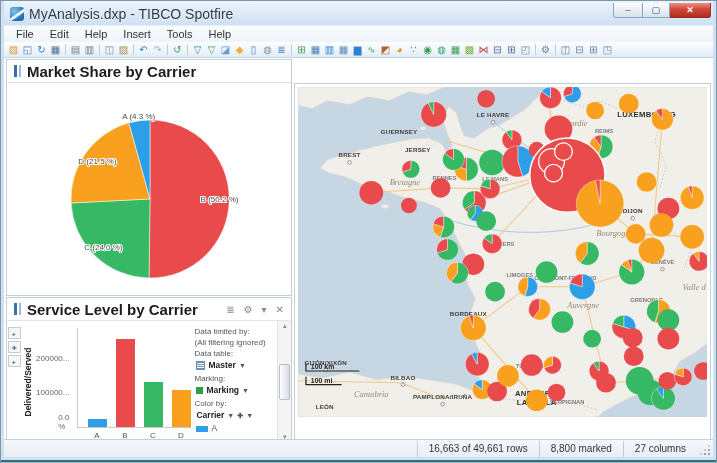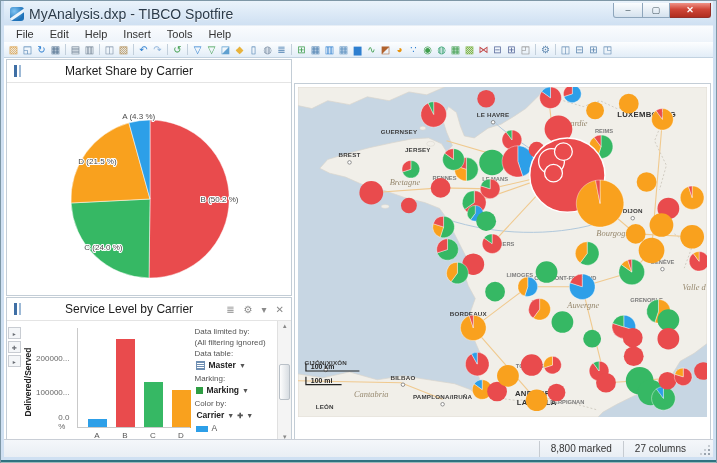--- a/index.html
+++ b/index.html
@@ -28,21 +28,21 @@
   .toolbar{height:15px;background:linear-gradient(#fdfeff,#e2edf7);border-bottom:1px solid #c2d2e0;
            display:flex;align-items:center;padding:0 3px;gap:1px;}
   .tb-icon{width:13px;height:13px;display:flex;align-items:center;justify-content:center;font-size:10px;line-height:13px;}
   .tb-sep{width:1px;height:11px;background:#c2cfdb;margin:0 2px;}
   
   .workspace{flex:1;position:relative;background:#ffffff;overflow:hidden;}
   .panel{position:absolute;background:#fff;border:1px solid #c3cdd6;box-sizing:border-box;display:flex;flex-direction:column;}
   .panel-h{height:22px;flex:0 0 22px;display:flex;align-items:center;padding:0 7px;border-bottom:1px solid #e4e4e4;background:#fff;}
   .vmark{width:3px;height:12px;background:#3f6fa5;margin-right:2px;flex:0 0 auto;}
   .vmark2{width:2px;height:12px;background:#9db9d6;margin-right:6px;flex:0 0 auto;}
-  .panel-title{font-size:12px;font-weight:normal;color:#1c1c1c;white-space:nowrap;flex:1;margin-left:38px;}
+  .panel-title{font-size:15px;font-weight:bold;color:#1c1c1c;white-space:nowrap;flex:1;}
   .ph-icons{display:flex;gap:9px;color:#8a8a8a;font-size:10px;align-items:center;}
   .ph-icons span{cursor:default;}
   .panel-body{flex:1;position:relative;overflow:hidden;}
   #pie-panel{left:2px;top:1px;width:286px;height:237px;}
   #bar-panel{left:2px;top:239px;width:286px;height:146px;}
   #map-panel{left:290px;top:25px;width:417px;height:360px;}
   
   .bar-body{display:flex;height:100%;}
   .axis-strip{width:15px;display:flex;flex-direction:column;align-items:center;gap:2px;padding-top:6px;}
   .mini-btn{width:11px;height:10px;border:1px solid #c8ccd2;background:#f4f6f8;color:#6b6f75;font-size:6px;
@@ -604,18 +604,19 @@
               <path d="M8,282 L8,290 L62,290 M8,296 L8,304 L44,304" stroke="#222" stroke-width="1.2" fill="none"></path>
               <text x="13" y="288" class="scalelbl">100 km</text>
               <text x="13" y="302" class="scalelbl">100 mi</text>
             </g>
         </svg>
       </div>
     </div>
   </div>
 
   <div class="statusbar">
+    <div class="status-cell">16,663 of 49,661 rows</div>
     <div class="status-cell">8,800 marked</div>
     <div class="status-cell">27 columns</div>
     <div class="grip"></div>
   </div>
   <div class="frame-bottom"></div>
 </div>
 
 </body></html>

